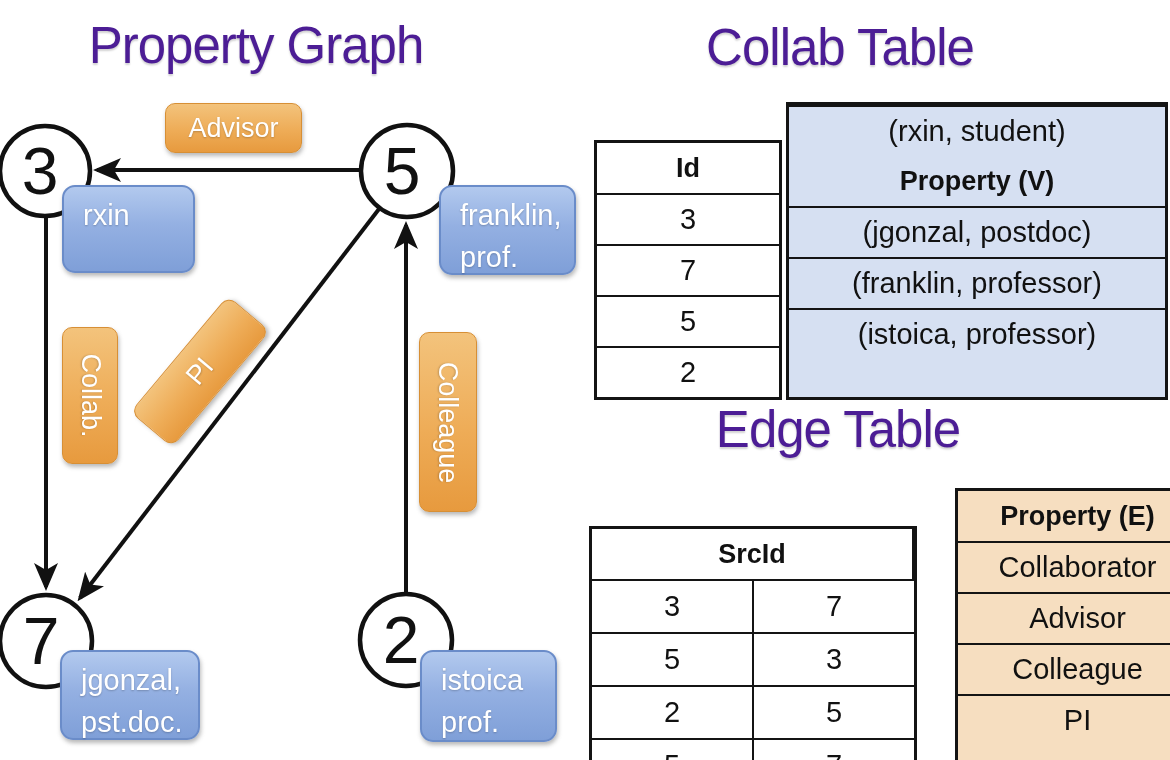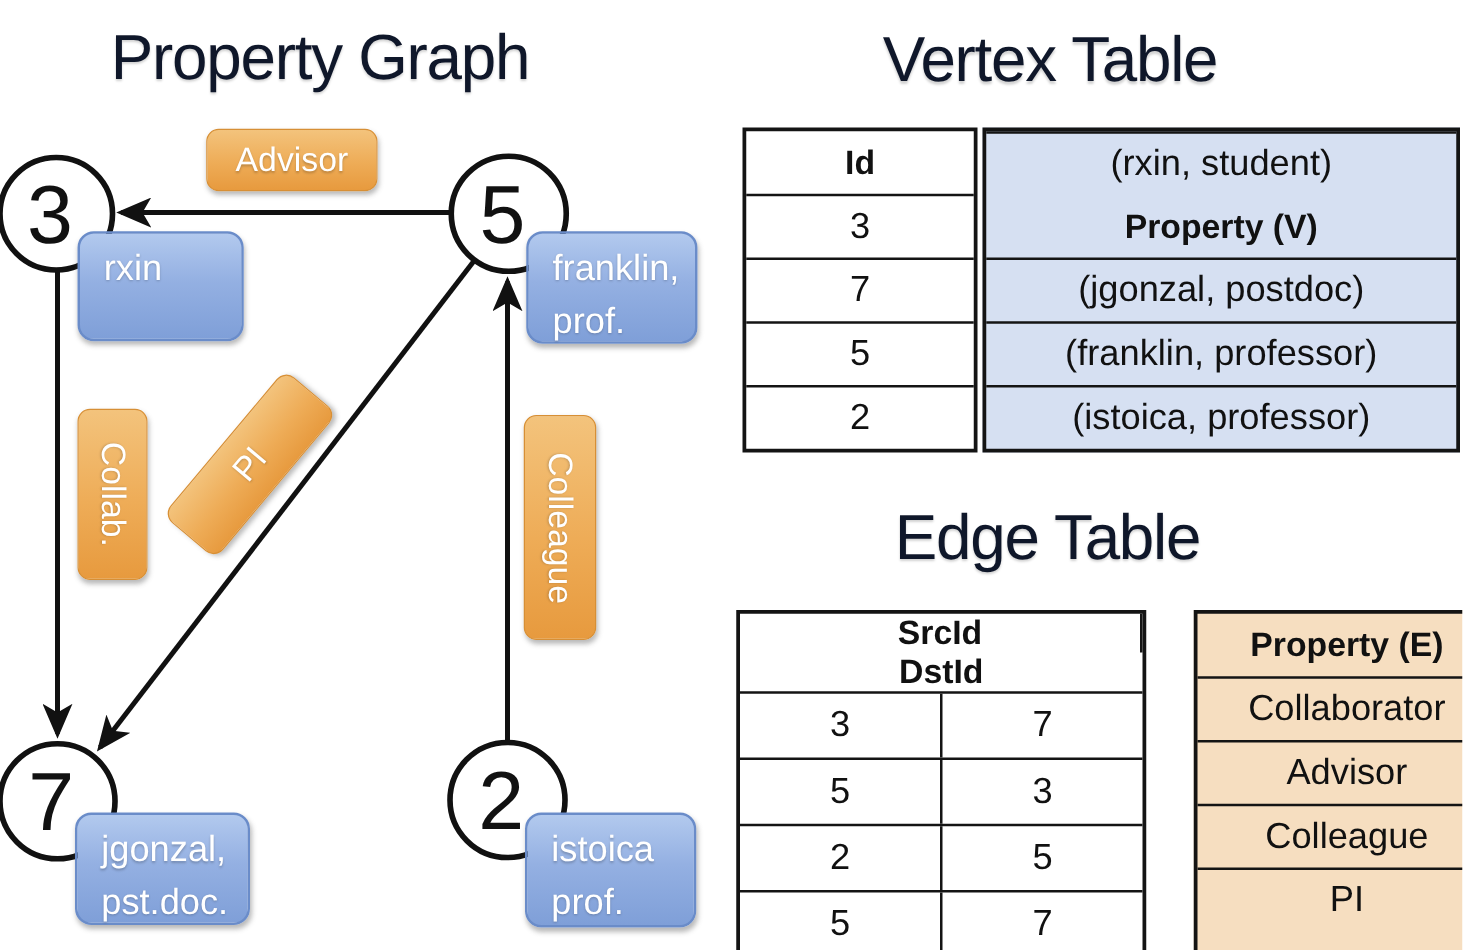--- a/index.html
+++ b/index.html
@@ -3,21 +3,21 @@
 <meta charset="utf-8">
 <style>
   * { margin:0; padding:0; box-sizing:border-box; }
   html,body { background:#ffffff; }
   #stage {
     position:relative; width:1170px; height:760px; overflow:hidden;
     background:#ffffff; font-family:"Liberation Sans", sans-serif; color:#111;
   }
   .big-title {
     position:absolute; text-align:center; font-size:51px; font-weight:400;
-    letter-spacing:-1px; color:#0f172a;
+    letter-spacing:-1px; color:#4c1d95;
     text-shadow:0 2px 2px rgba(0,0,0,0.18);
     white-space:nowrap;
   }
   
   .edge-label {
     position:absolute; display:flex; align-items:center; justify-content:center;
     background:linear-gradient(180deg,#f3c37c 0%,#eeac57 55%,#e79a3e 100%);
     border:1px solid #d78f35; border-radius:10px;
     color:#fff; font-size:27px;
     box-shadow:1px 3px 4px rgba(100,100,100,0.45);
@@ -37,25 +37,25 @@
   
   .split-table { position:absolute; display:flex; }
   .tcol { border:3px solid #141414; }
   .tcell {
     display:flex; align-items:center; justify-content:center;
     height:51px; font-size:29px; border-top:2px solid #141414;
     text-align:center;
   }
   .tcell.head { height:50px; font-weight:bold; font-size:27px; border-top:none; }
   .trow { display:flex; border-top:2px solid #141414; }
-  .trow:first-child { border-top:none;flex-direction:column; }
+  .trow:first-child { border-top:none; }
   .trow .tcell { border-top:none; height:51px; flex:1; }
   .trow .tcell.first { border-right:2px solid #141414; }
   .trow.headrow .tcell { height:50px; font-weight:bold; font-size:27px; }
-  .bg-white { background:#ffffff; }
+  .bg-white { background:#ffffff;margin-top:38px; }
   .bg-blue  { background:#d6e0f2; }
   .bg-tan   { background:#f6dec0; }
 </style>
 </head>
 <body>
 
 <div id="stage">
 
   <div class="big-title" style="left:6px; top:16px; width:500px;">Property Graph</div>
 
@@ -91,34 +91,34 @@
   <div class="edge-label" style="left:124px; top:344px; width:152px; height:55px; transform:rotate(-50deg);">
     <span>PI</span>
   </div>
   <div class="edge-label" style="left:419px; top:332px; width:58px; height:180px;">
     <span class="vert">Colleague</span>
   </div>
 
   <div class="vertex-label" style="left:62px; top:185px; width:133px; height:88px;">
     <div>rxin</div>
   </div>
-  <div class="vertex-label" style="left:421px; top:185px; width:137px; height:90px;">
+  <div class="vertex-label" style="left:439px; top:185px; width:137px; height:90px;">
     <div>franklin,</div>
     <div>prof.</div>
   </div>
   <div class="vertex-label" style="left:60px; top:650px; width:140px; height:90px;">
     <div>jgonzal,</div>
     <div>pst.doc.</div>
   </div>
   <div class="vertex-label" style="left:420px; top:650px; width:137px; height:92px;">
     <div>istoica</div>
     <div>prof.</div>
   </div>
 
-  <div class="big-title" style="left:585px; top:18px; width:510px;">Vertex Table</div>
+  <div class="big-title" style="left:585px; top:18px; width:510px;">Collab Table</div>
 
   <div class="split-table" style="left:594px; top:102px; gap:4px;">
     <div class="tcol bg-white" style="width:188px;">
       <div class="tcell head">Id</div>
       <div class="tcell">3</div>
       <div class="tcell">7</div>
       <div class="tcell">5</div>
       <div class="tcell">2</div>
     </div>
     <div class="tcol bg-blue" style="width:382px;">
@@ -129,21 +129,20 @@
       <div class="tcell">(istoica, professor)</div>
     </div>
   </div>
 
   <div class="big-title" style="left:583px; top:400px; width:510px;">Edge Table</div>
 
   <div class="split-table" style="left:589px; top:488px; gap:6px;">
     <div class="tcol bg-white" style="width:328px;">
       <div class="trow headrow">
         <div class="tcell first">SrcId</div>
-        <div class="tcell">DstId</div>
       </div>
       <div class="trow">
         <div class="tcell first">3</div>
         <div class="tcell">7</div>
       </div>
       <div class="trow">
         <div class="tcell first">5</div>
         <div class="tcell">3</div>
       </div>
       <div class="trow">

